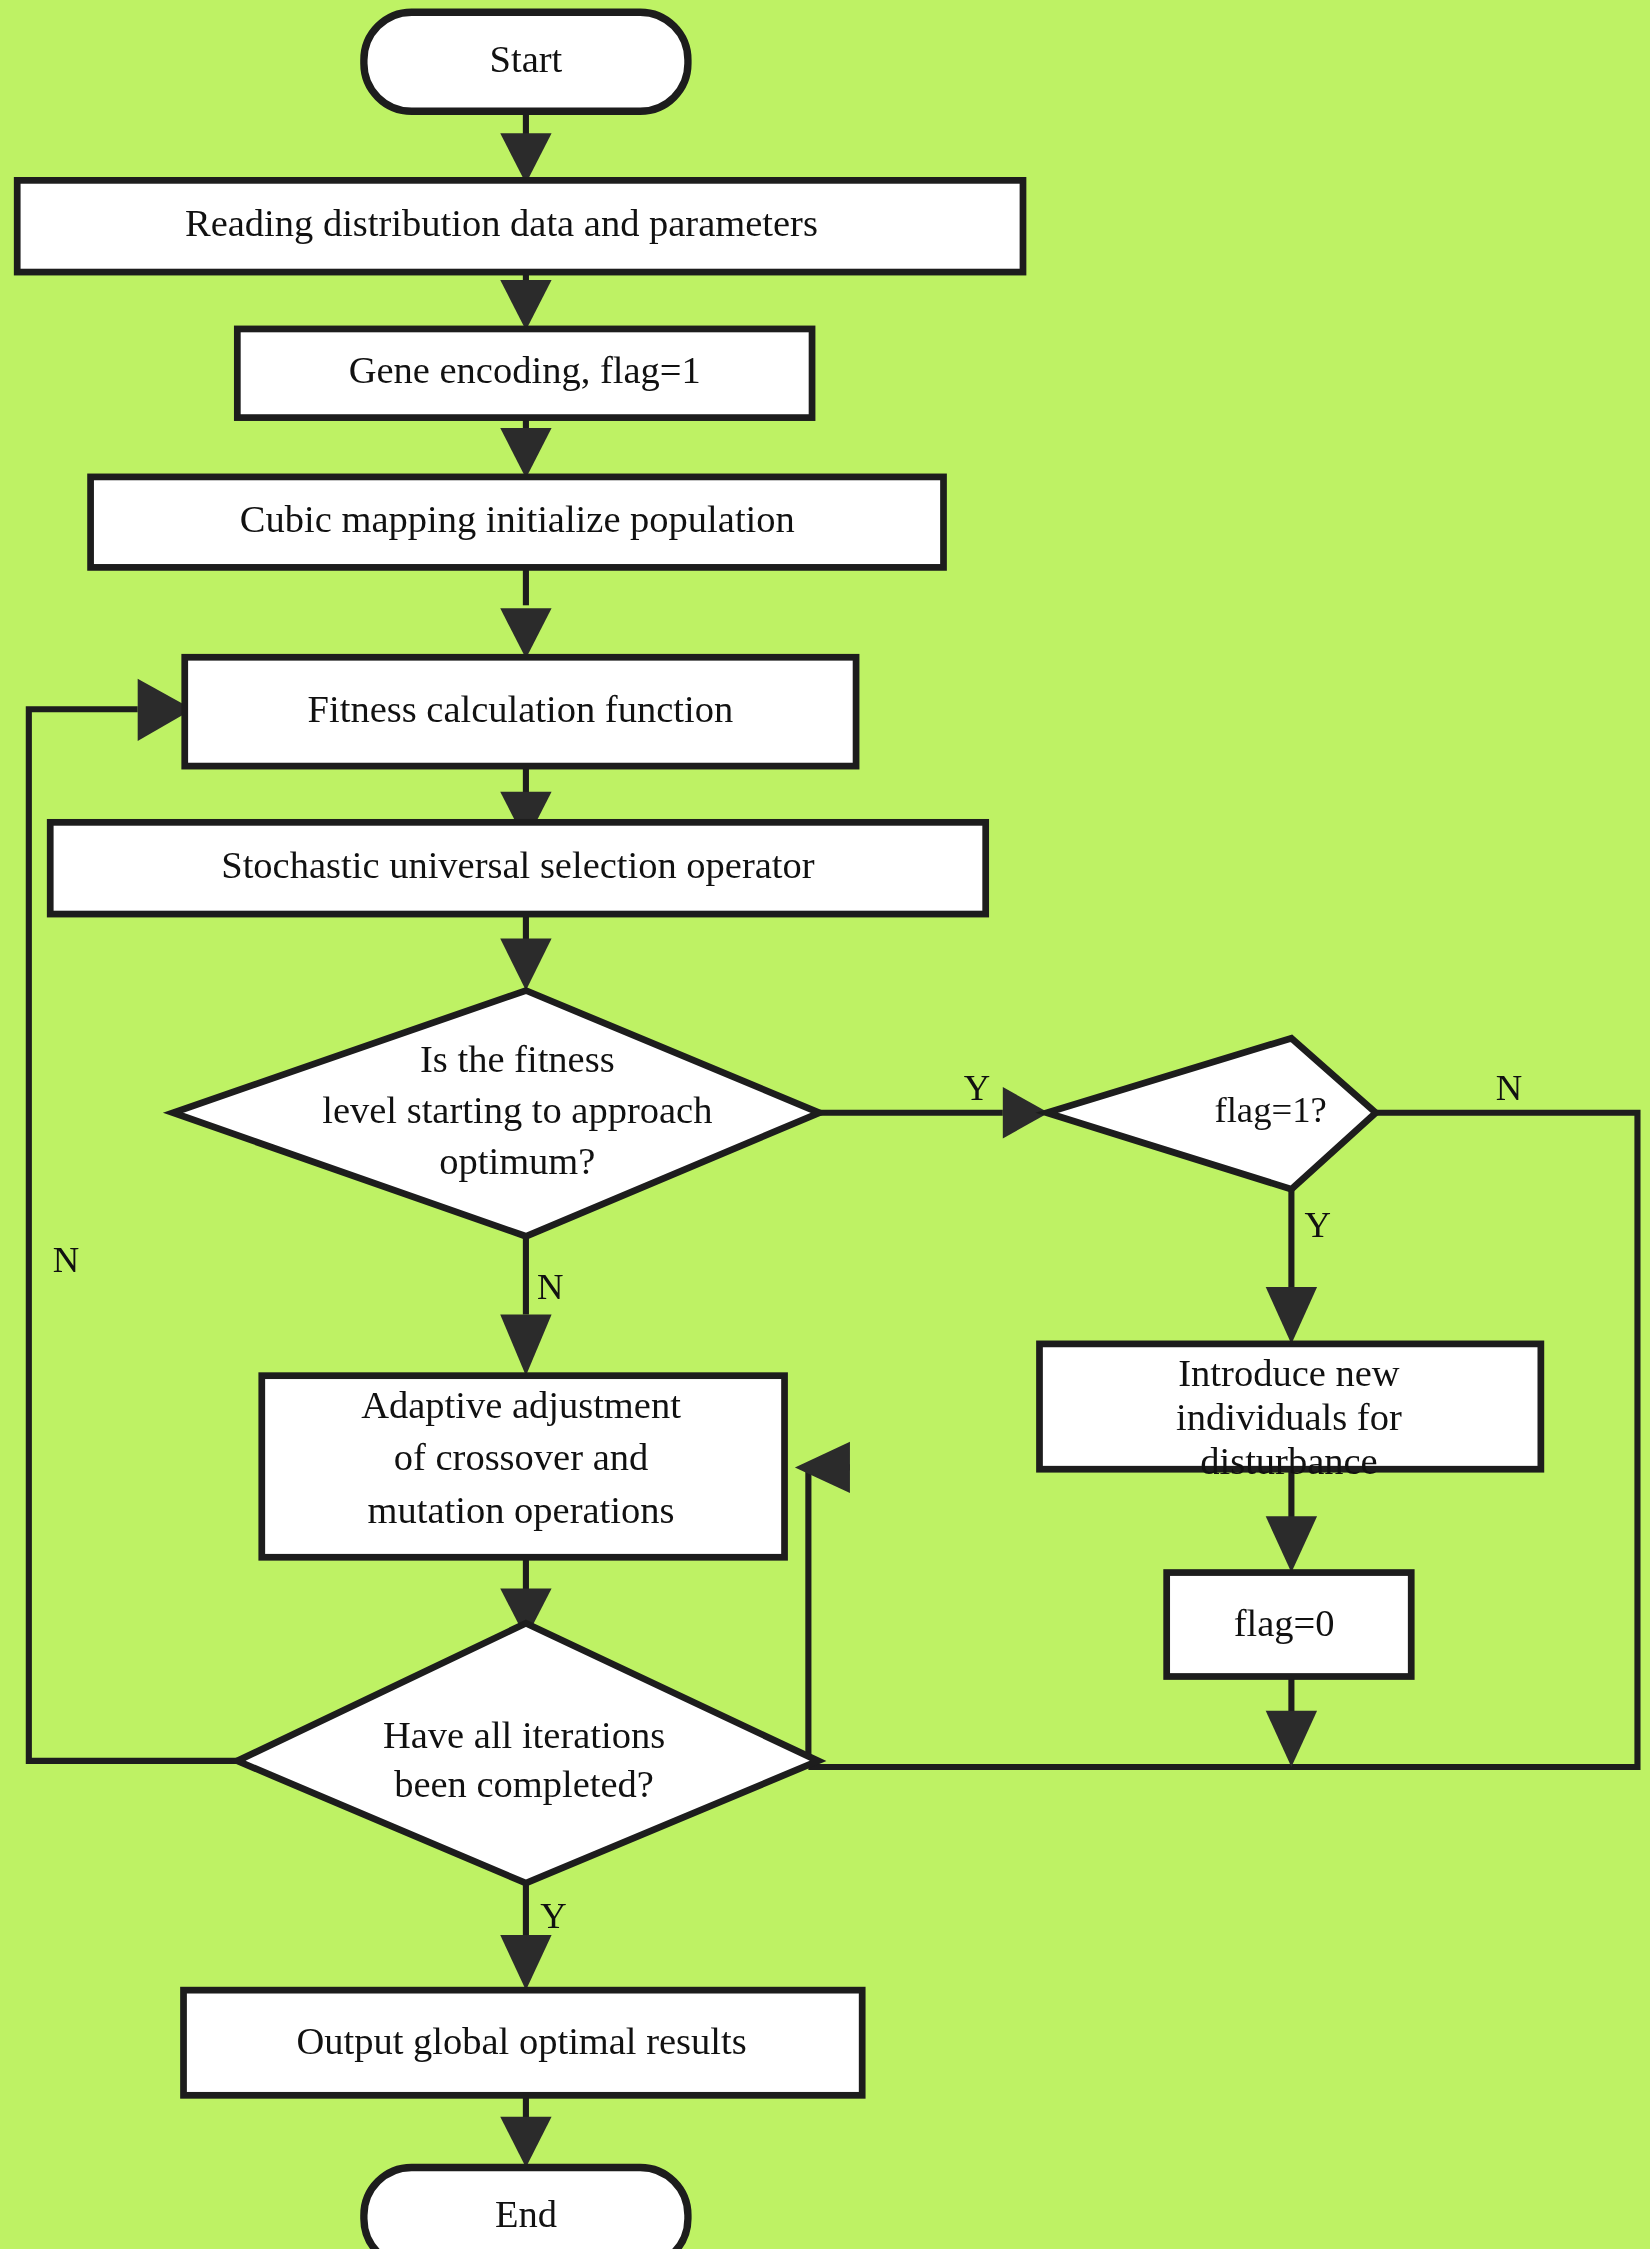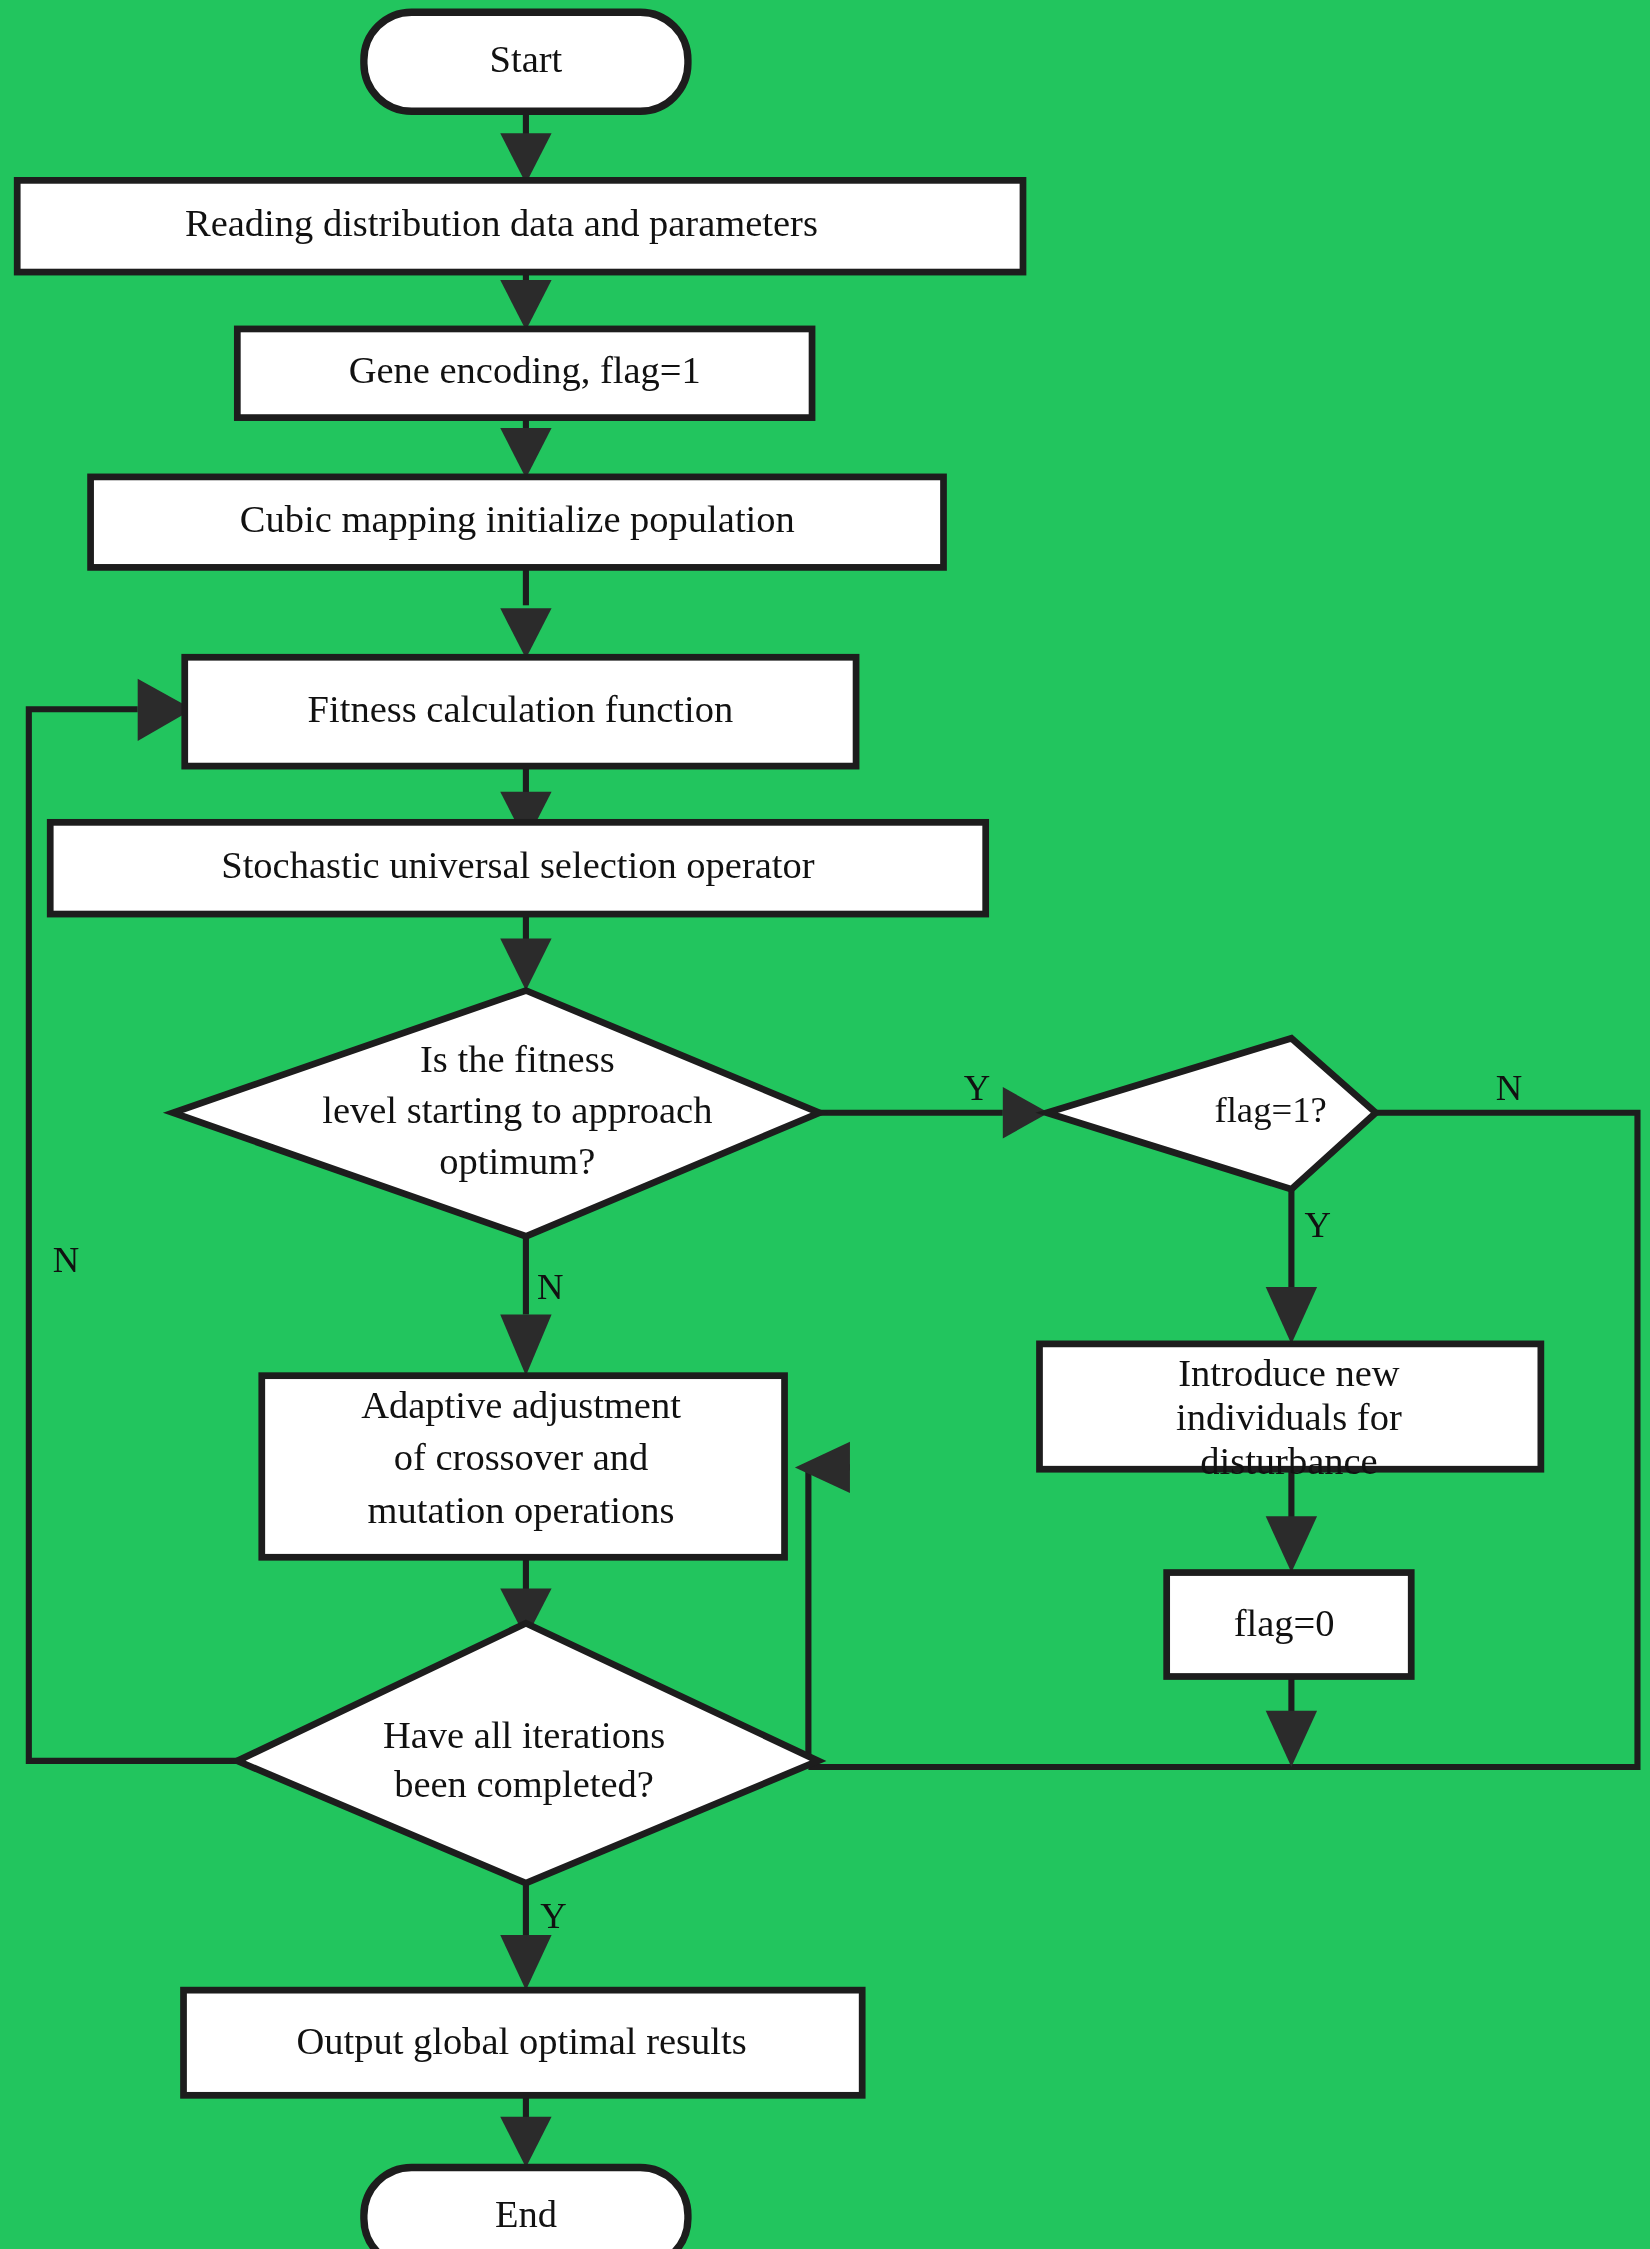--- a/index.html
+++ b/index.html
@@ -7,21 +7,21 @@
     padding: 0;
     background: #ffffff;
   }
   body {
     font-family: "Liberation Serif", "DejaVu Serif", serif;
   }
   #flowchart-root {
     position: relative;
     width: 1651px;
     height: 2250px;
-    background: #22c55e;
+    background: #bef264;
     overflow: hidden;
   }
   svg#flow-svg {
     display: block;
     width: 1651px;
     height: 2250px;
   }
   .node-shape {
     fill: #ffffff;
     stroke: #1d1d1d;

